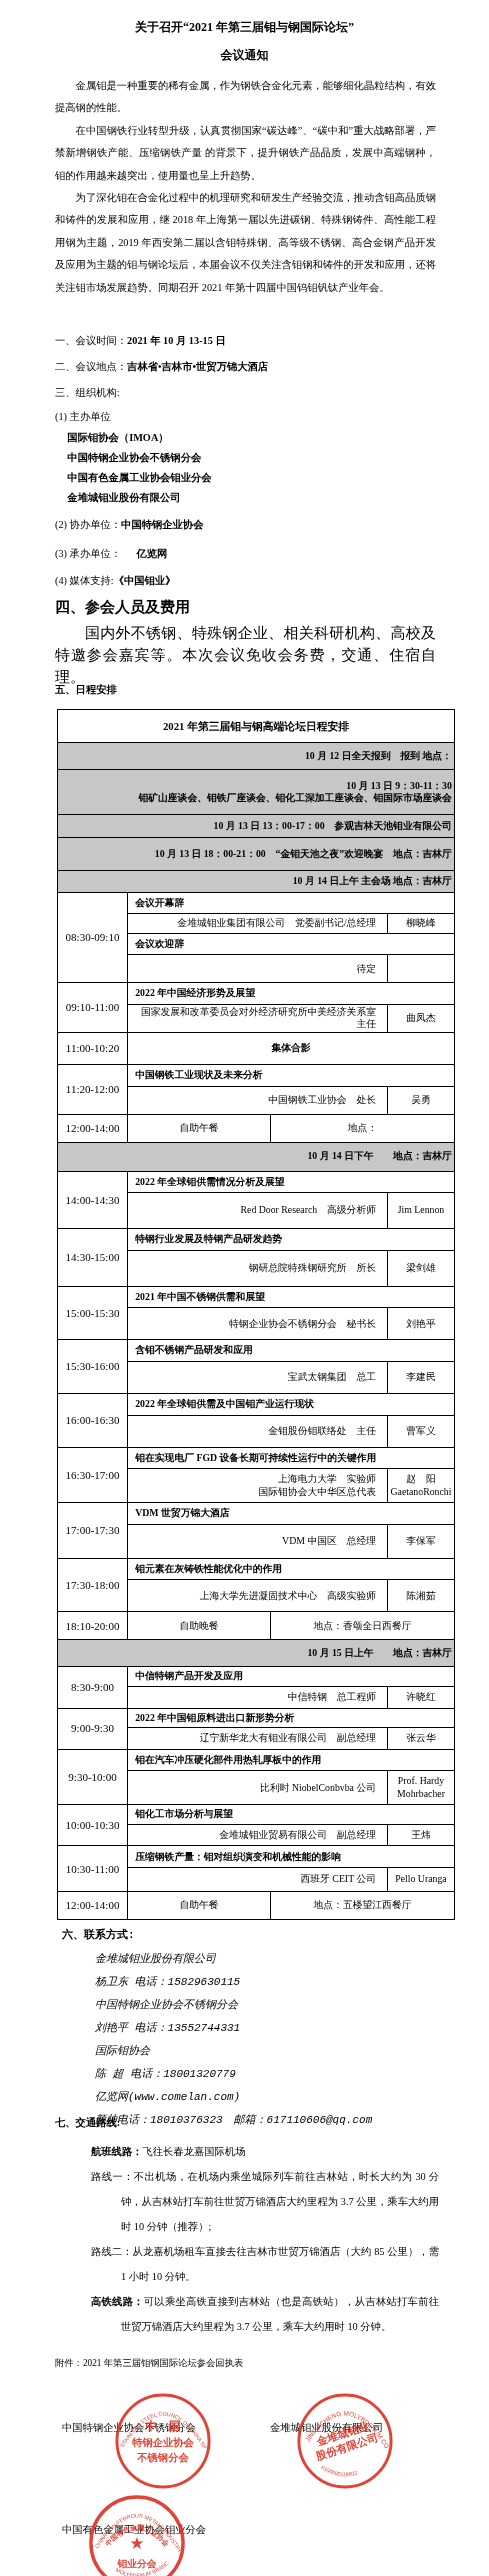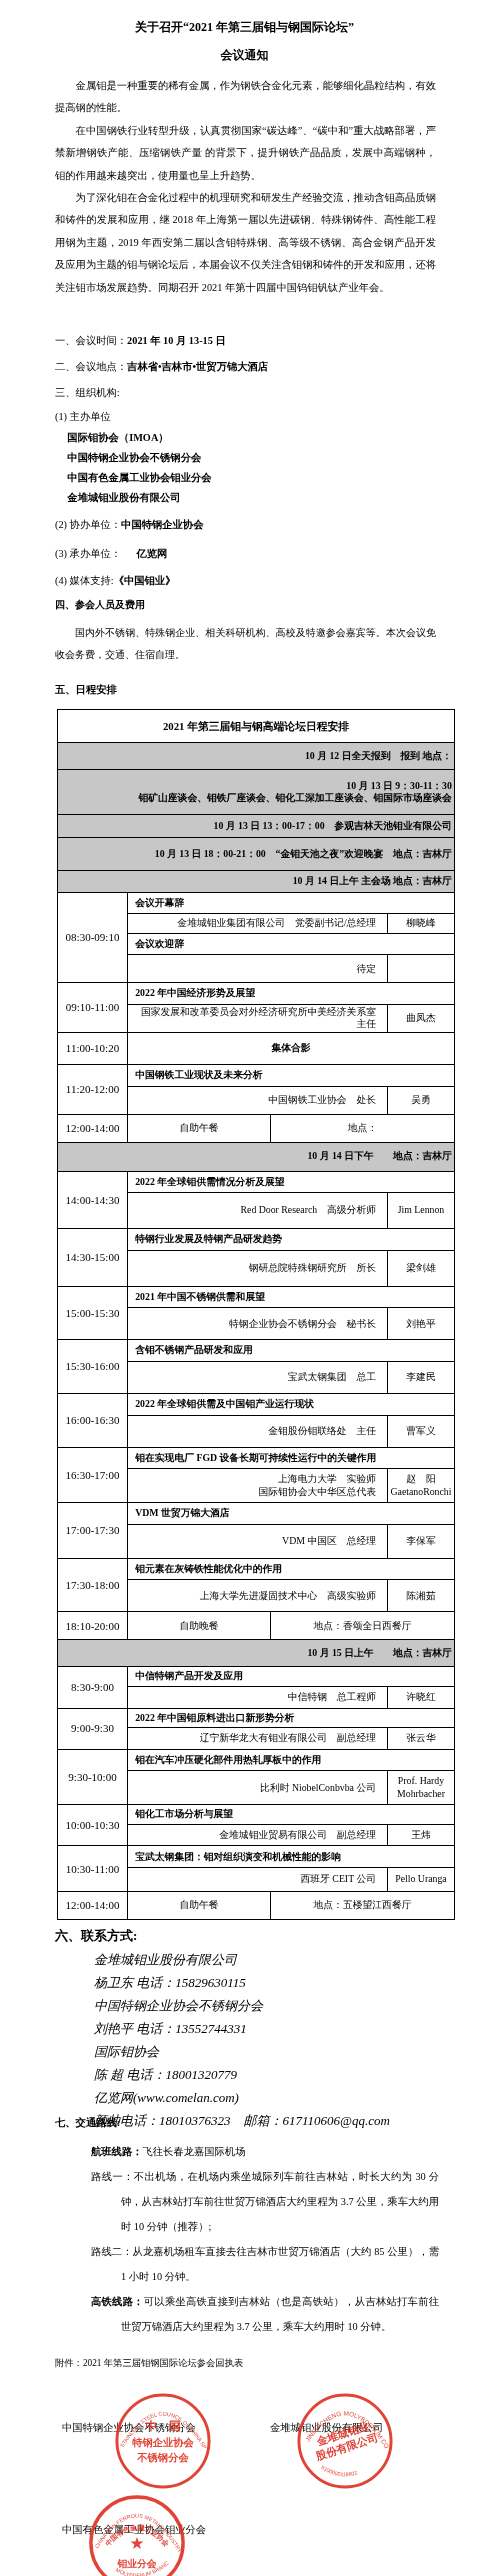--- a/index.html
+++ b/index.html
@@ -12,38 +12,38 @@
   
   .doc-title{left:0;width:489px;text-align:center;font-size:12px;font-weight:bold;line-height:28px;}
   
   .intro{left:55px;top:75px;width:381px;font-size:10.3px;line-height:22.4px;text-align:justify;}
   .intro p{margin:0;text-indent:2em;}
   
   .meta{left:55px;top:334px;width:381px;font-size:10.3px;}
   .meta .ln{overflow:hidden;}
   .meta .indent1{padding-left:1.2em;}
   
-  .sec4{left:55px;top:598px;width:381px;font-size:10px;}
+  .sec4{left:55px;top:598px;width:381px;font-size:15px;}
   .sec4 .hd{font-weight:bold;height:24px;}
   .sec4 .bd{line-height:22px;text-align:justify;text-indent:2em;}
   .sec5{left:55px;top:683px;width:381px;font-size:10.3px;font-weight:bold;}
   
   table{border-collapse:collapse;table-layout:fixed;}
   .sch{position:absolute;left:57px;top:709px;width:397px;border:1.5px solid #000;}
   .sch td{border:1px solid #000;overflow:hidden;vertical-align:middle;font-size:9.8px;line-height:12.4px;padding:0 2.1px;}
   .sch .ttl{font-size:10.8px;font-weight:bold;text-align:center;}
   .sch .gray{background:#c7c7c7;font-weight:bold;text-align:right;}
   .sch .t{text-align:center;font-size:11px;padding:0;}
   .sch .topic{font-weight:bold;text-align:left;padding-left:7.2px;}
   .sch .aff{text-align:right;padding-right:11px;margin-top:45px;}
   .sch .nm{text-align:center;}
   .sch .photo{text-align:center;font-weight:bold;}
   .sch .meal{text-align:center;}
   
-  .contact{left:55px;top:1927px;width:381px;font-size:13px;}
+  .contact{left:62px;top:1927px;width:381px;font-size:11px;font-family:Liberation Mono, monospace;}
   .contact .hd{font-weight:bold;height:24px;}
   .contact .ln{height:23px;padding-left:3em;font-style:italic;}
   
   .transport{left:55px;top:2116px;width:384px;font-size:10.3px;}
   .transport .hd{font-weight:bold;height:23px;}
   .transport .row{padding-left:6.4em;text-indent:-6.4em;line-height:25px;text-align:justify;}
   .transport .lbl{font-weight:bold;margin-left:36px;}
   .transport .plain .lbl{font-weight:normal;}
   .attachment{left:55px;top:2357px;width:381px;font-size:9.3px;}
   
@@ -283,21 +283,21 @@
           <td class="t" rowspan="2">10:00-10:30</td>
         <td colspan="3" class="topic">钼化工市场分析与展望</td>
         </tr>
     <tr style="height:21.6px;">
           <td colspan="2" class="aff">金堆城钼业贸易有限公司　副总经理</td>
         <td class="nm">王炜</td>
         </tr>
 
     <tr style="height:21.6px;">
           <td class="t" rowspan="2">10:30-11:00</td>
-        <td colspan="3" class="topic">宝武太钢集团：钼对组织演变和机械性能的影响</td>
+        <td colspan="3" class="topic">压缩钢铁产量：钼对组织演变和机械性能的影响</td>
         </tr>
     <tr style="height:24px;">
           <td colspan="2" class="aff">西班牙 CEIT 公司</td>
         <td class="nm">Pello Uranga</td>
         </tr>
 
     <tr style="height:28px;">
           <td class="t">12:00-14:00</td>
         <td class="meal">自助午餐</td>
         <td colspan="2" class="meal">地点：五楼望江西餐厅</td>

